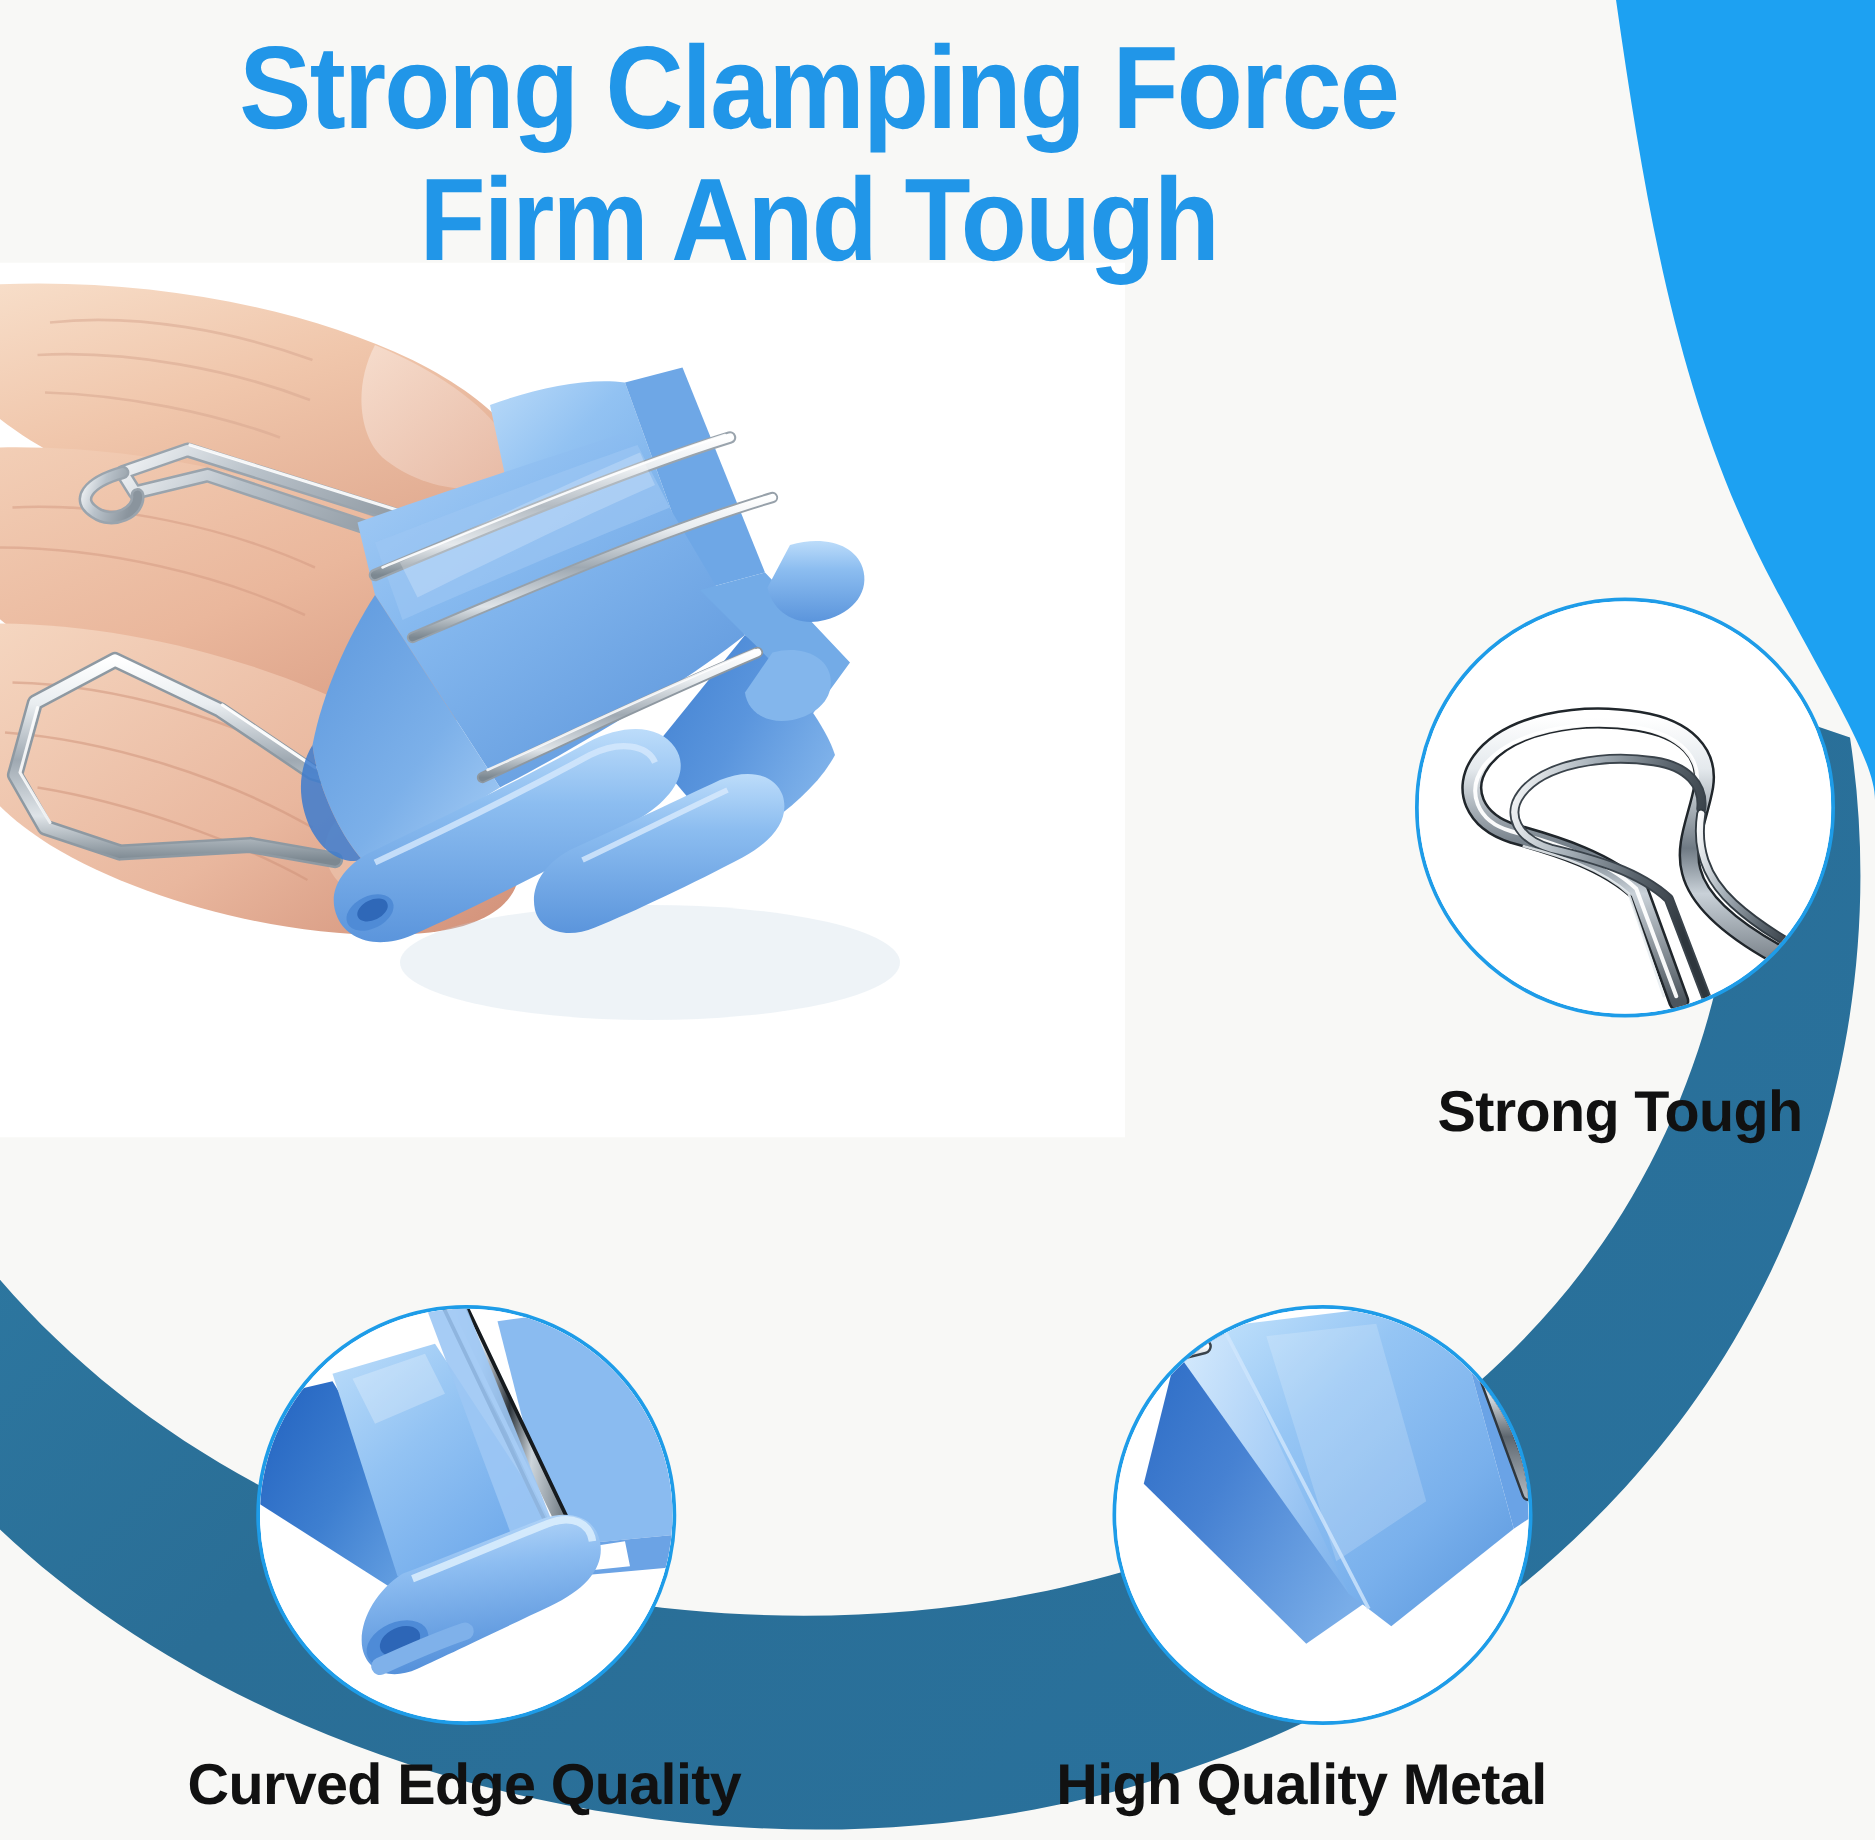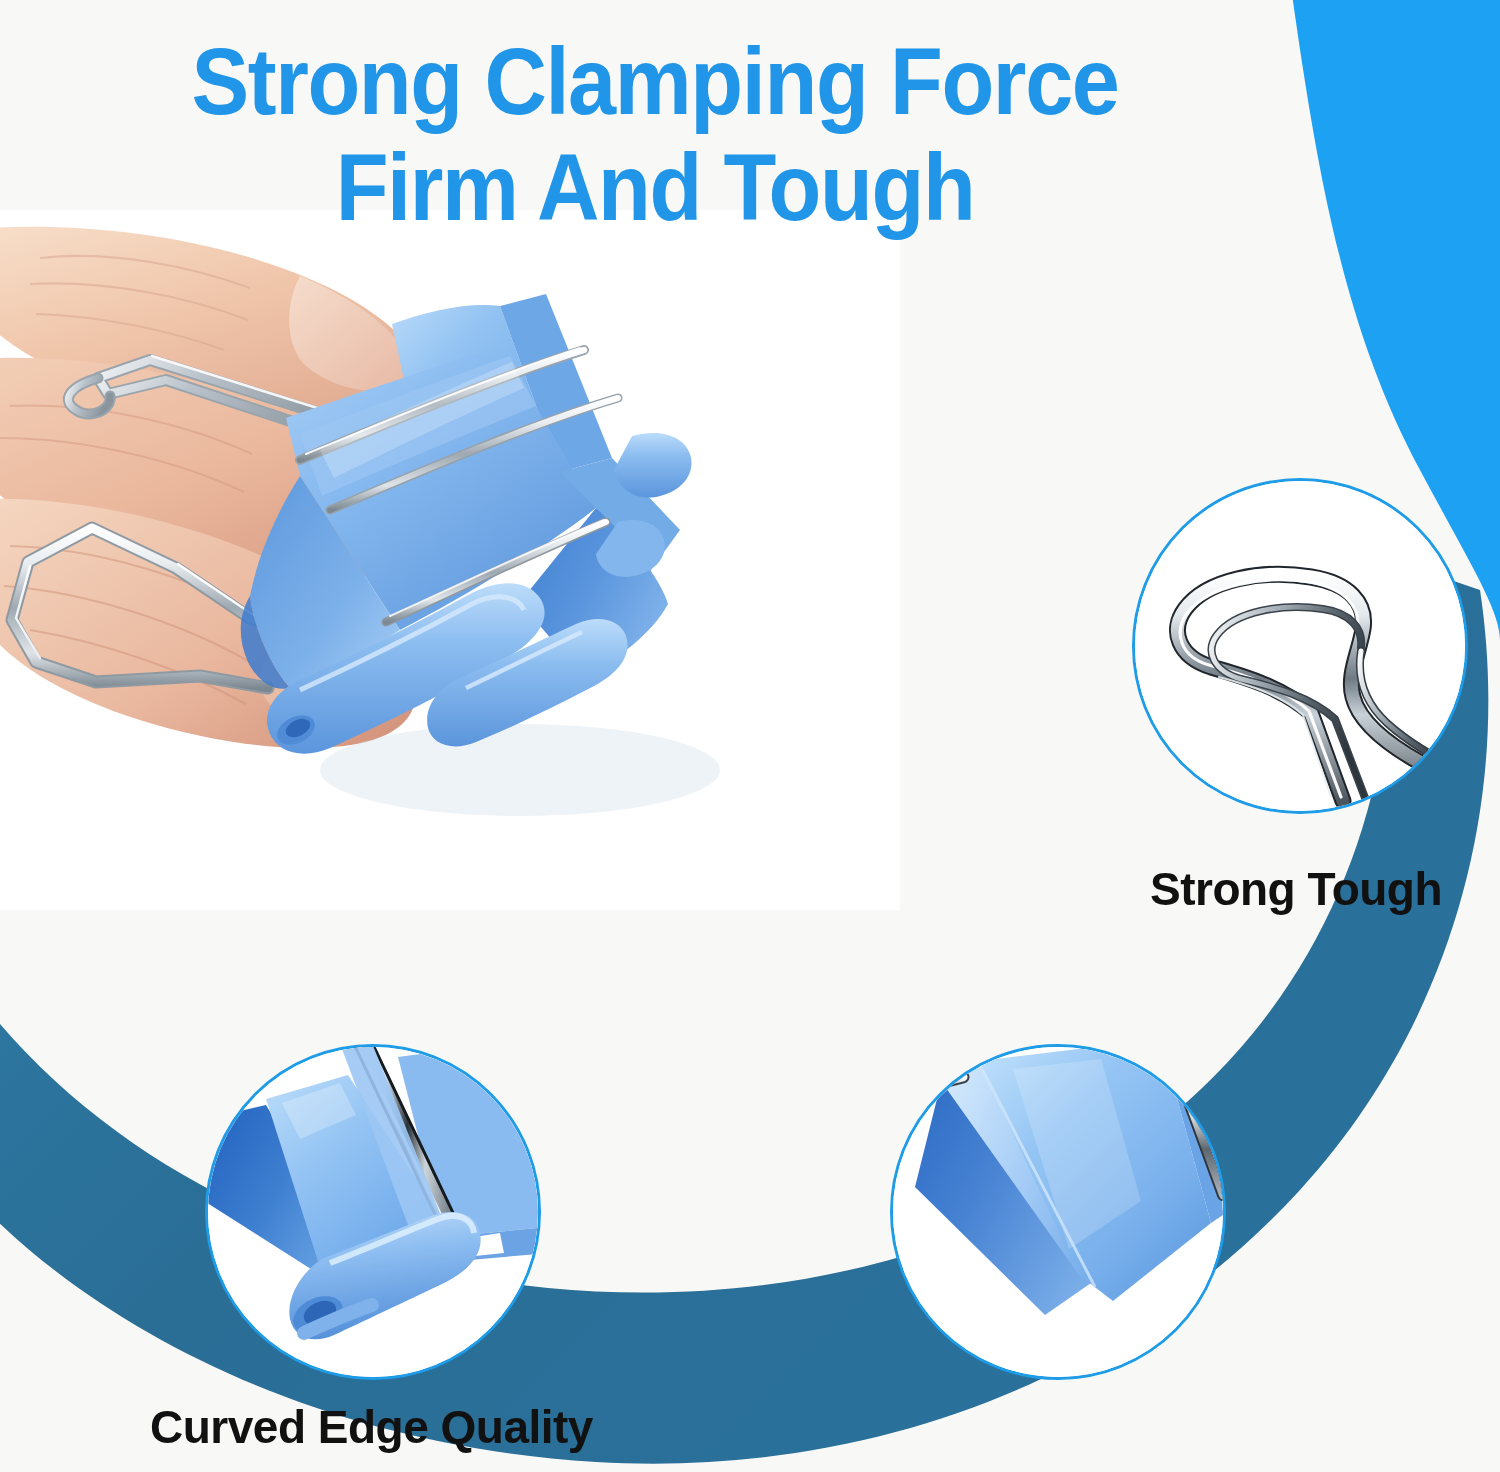--- a/index.html
+++ b/index.html
@@ -20,21 +20,21 @@
     position: absolute;
     left: 0; top: 0;
     width: 1500px;
     height: 1472px;
   }
 
   
   .headline {
     position: absolute;
     left: 0;
-    top: 34px;
+    top: 22px;
     width: 1310px;
     text-align: center;
     line-height: 1.02;
     z-index: 30;
     pointer-events: none;
   }
   .headline .line {
     display: block;
     color: #2196e8;
     font-weight: 700;
@@ -507,14 +507,15 @@
       </g>
 
       <path d="M 120 22 L 208 12 L 248 154 L 176 202 Z" fill="#ffffff" opacity="0.18"></path>
 
       <path d="M 86 16 L 202 240" stroke="#cfe6fc" stroke-width="3" fill="none" opacity="0.8"></path>
     </svg>
   </div>
 
   <div class="caption caption-spring">Strong Tough</div>
   <div class="caption caption-curved">Curved Edge Quality</div>
+  <div class="caption caption-metal">High Quality Metal</div>
 
 </div>
 
 </body></html>

